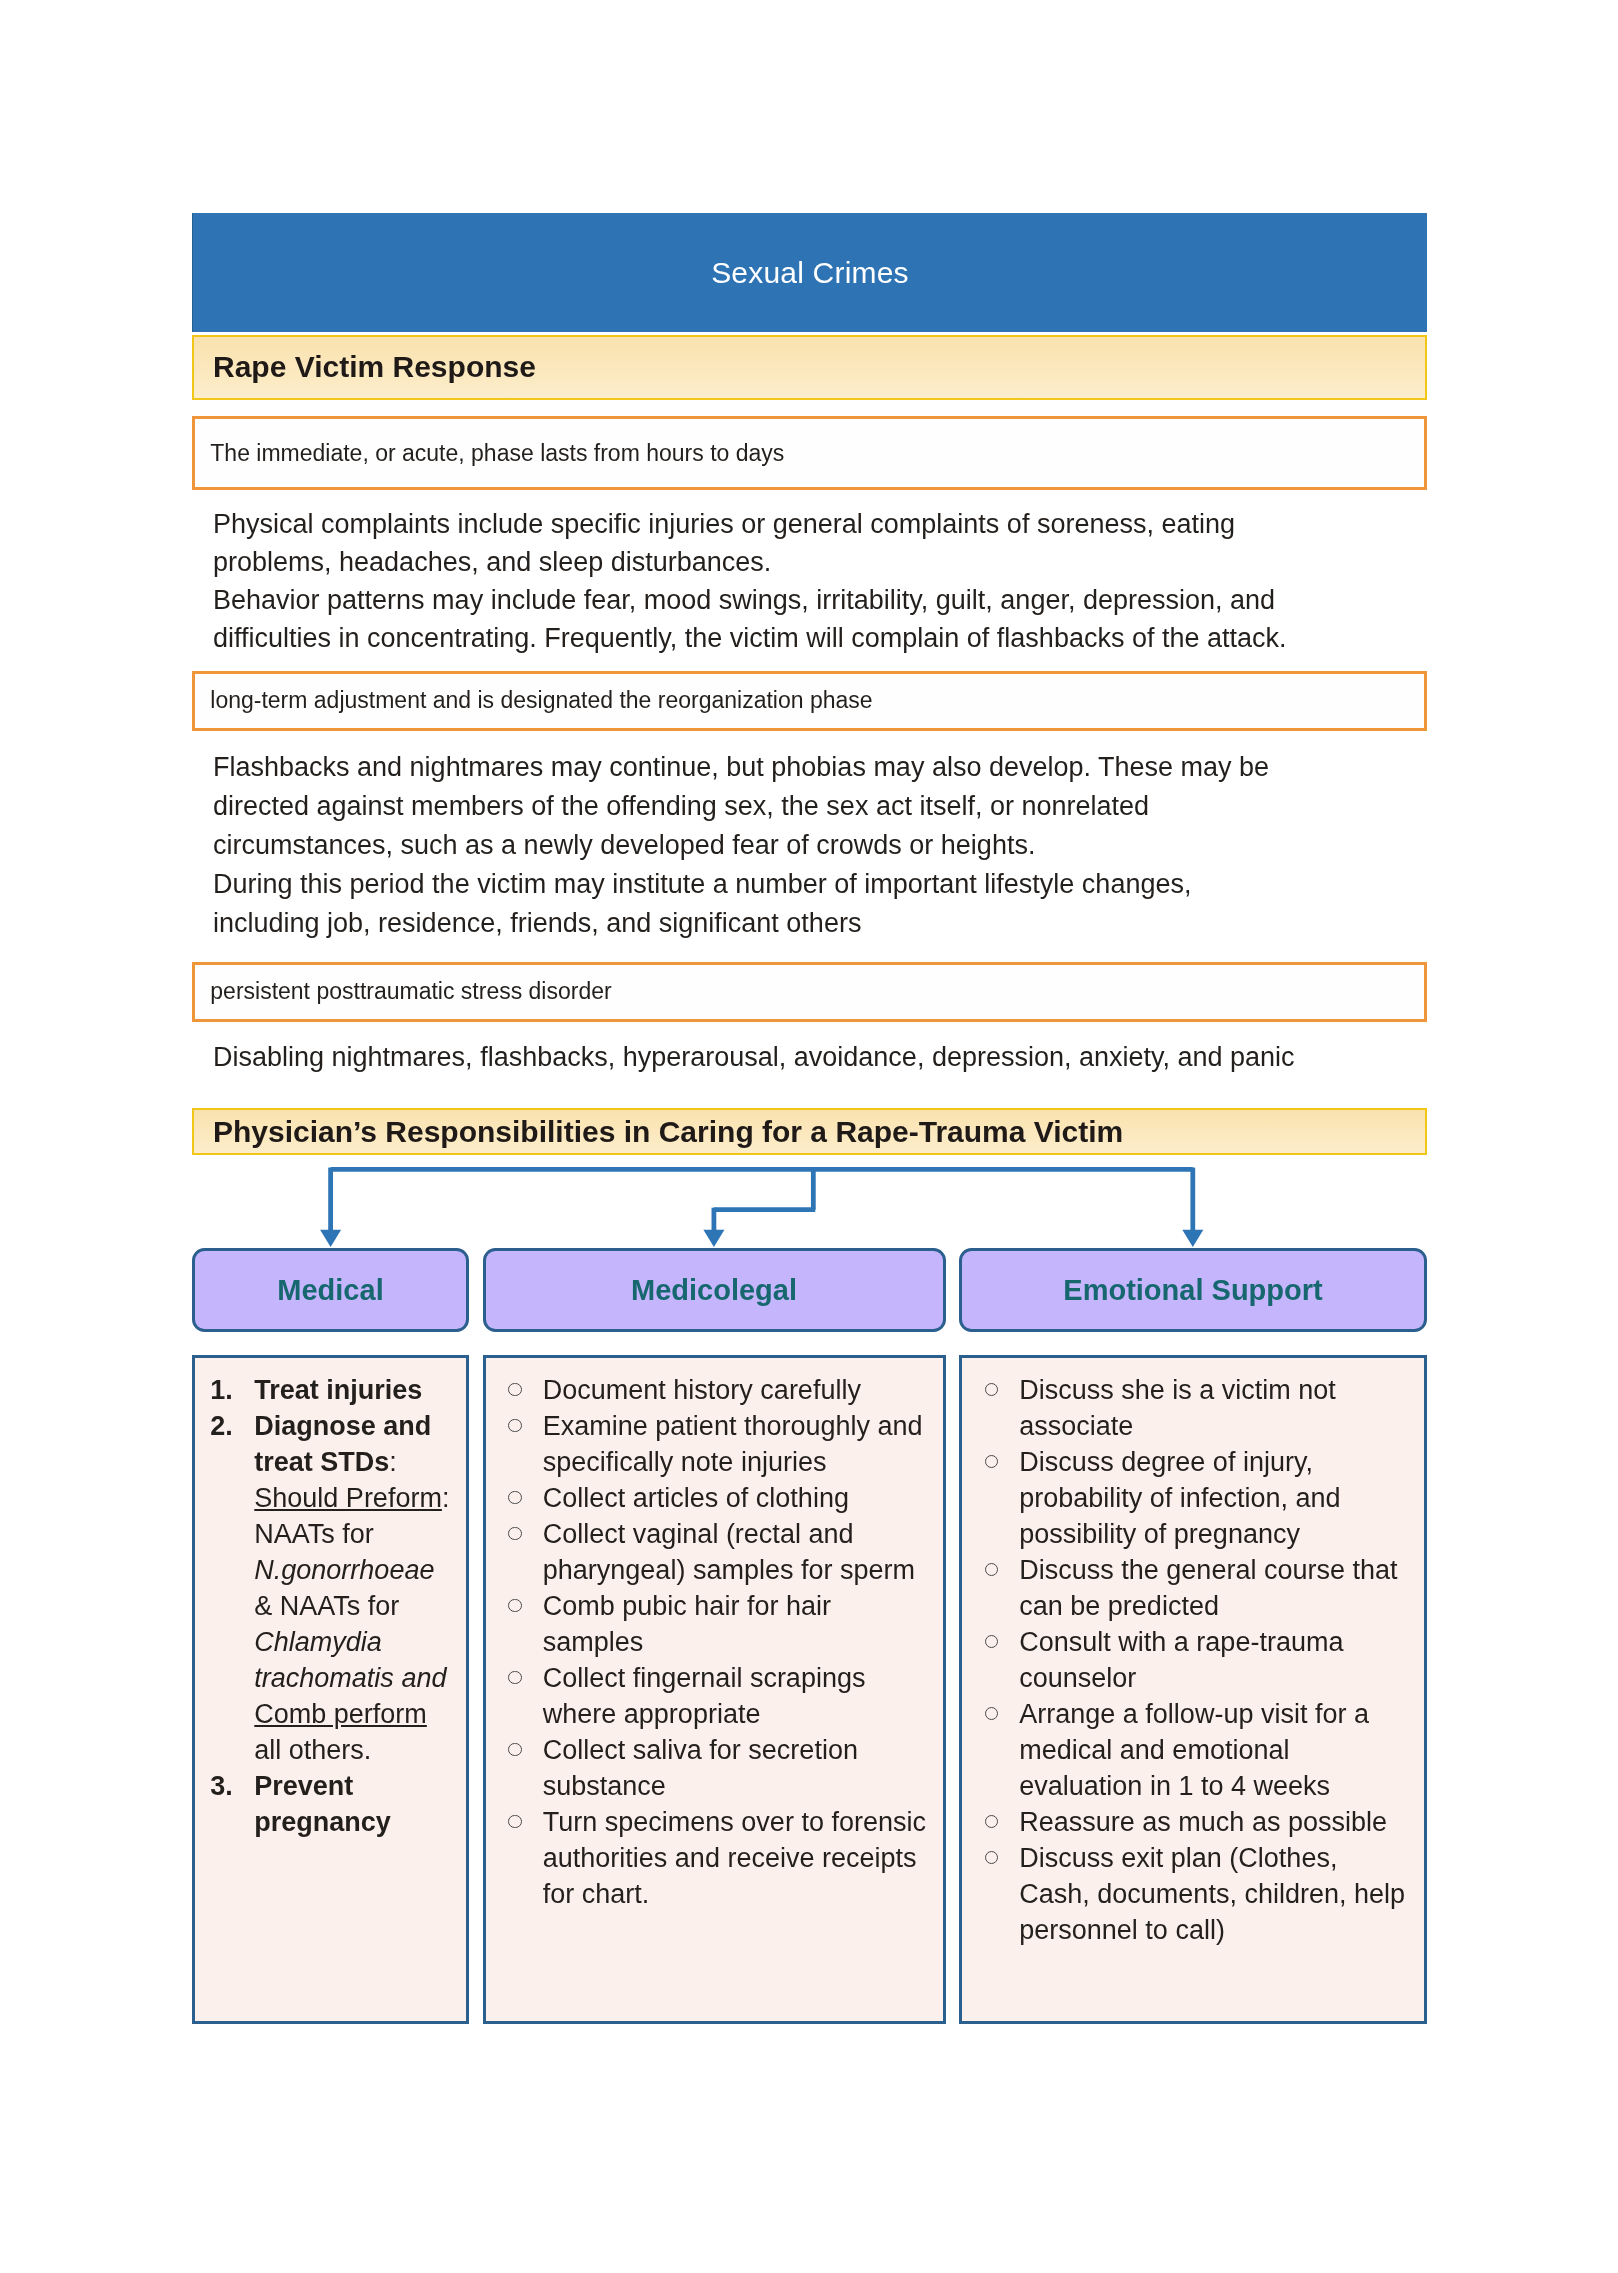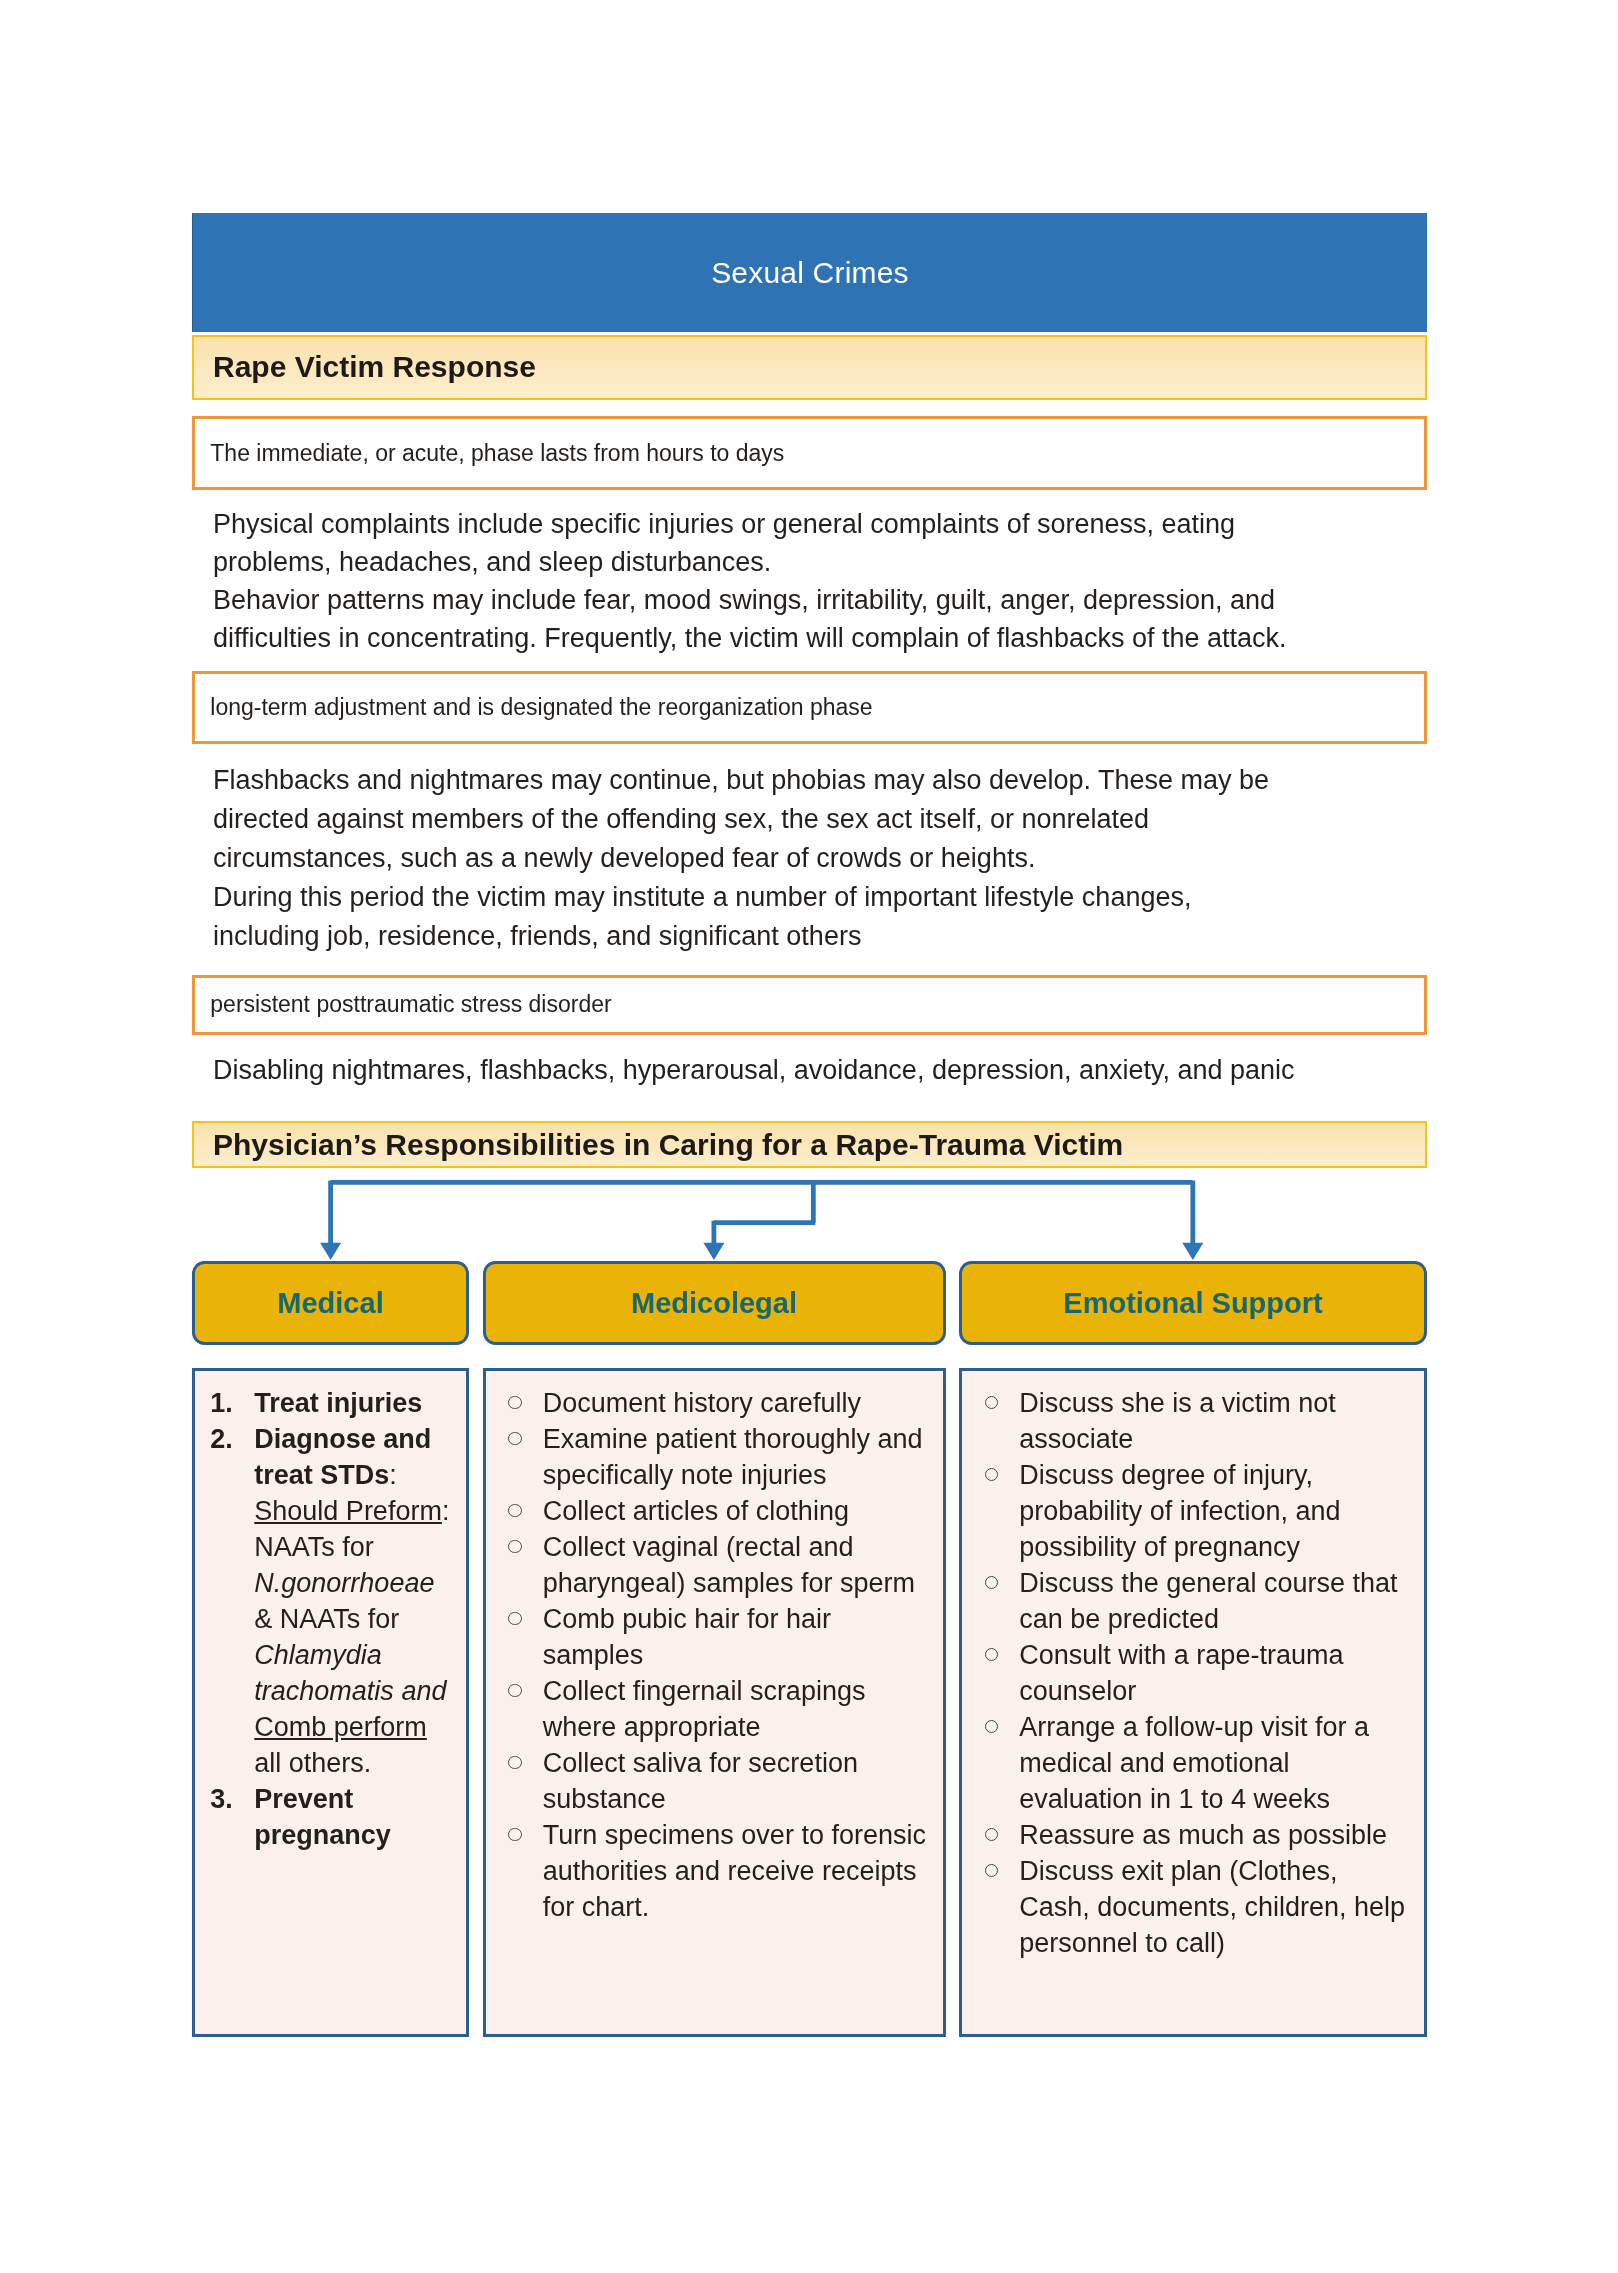--- a/index.html
+++ b/index.html
@@ -24,21 +24,21 @@
   }
   .tan-bar .heading{font-weight:bold;font-size:30px;color:#1f1a17;}
   .tan-bar.second{margin-top:32px;height:47px;}
 
   
   .orange-box{
     box-sizing:border-box;border:3.8px solid #ee9639;background:#fefefe;
     display:flex;align-items:center;padding-left:15.3px;font-size:23px;color:#231f1c;
   }
   .orange-box.b1{margin-top:16.3px;height:74px;}
-  .orange-box.b2{margin-top:13.4px;height:73px;}
+  .orange-box.b2{margin-top:13.4px;height:60px;}
   .orange-box.b3{margin-top:19px;height:60px;}
 
   
   .para{
     padding-left:21px;font-size:27px;line-height:38px;color:#231f1c;
     white-space:pre-line;
   }
   .para.p1{margin-top:15.3px;}
   .para.p2{margin-top:17px;line-height:39px;}
   .para.p3{margin-top:16.3px;}
@@ -47,21 +47,21 @@
   .connector{position:relative;height:93px;}
   .connector svg{position:absolute;left:0;top:0;}
 
   
   .cols{display:flex;justify-content:space-between;}
   .col1{width:277px;}
   .col2{width:463px;}
   .col3{width:468px;}
   .head-box{
     box-sizing:border-box;height:84px;border:3.8px solid #2b5f8e;border-radius:12.4px;
-    background:#eab308;display:flex;align-items:center;justify-content:center;
+    background:#c4b5fd;display:flex;align-items:center;justify-content:center;
   }
   .head-box .col-title{color:#17676f;font-weight:bold;font-size:29px;}
   .body-row{margin-top:23px;}
   .body-box{
     box-sizing:border-box;height:669px;border:3.8px solid #2b5f8e;background:#fbf0ec;
     padding:13.4px 9.6px 0 15.3px;overflow:hidden;
   }
   .li{display:flex;align-items:flex-start;font-size:27px;line-height:36px;color:#231f1c;}
   .num{font-weight:bold;width:44px;flex:0 0 44px;}
   .bullet{

